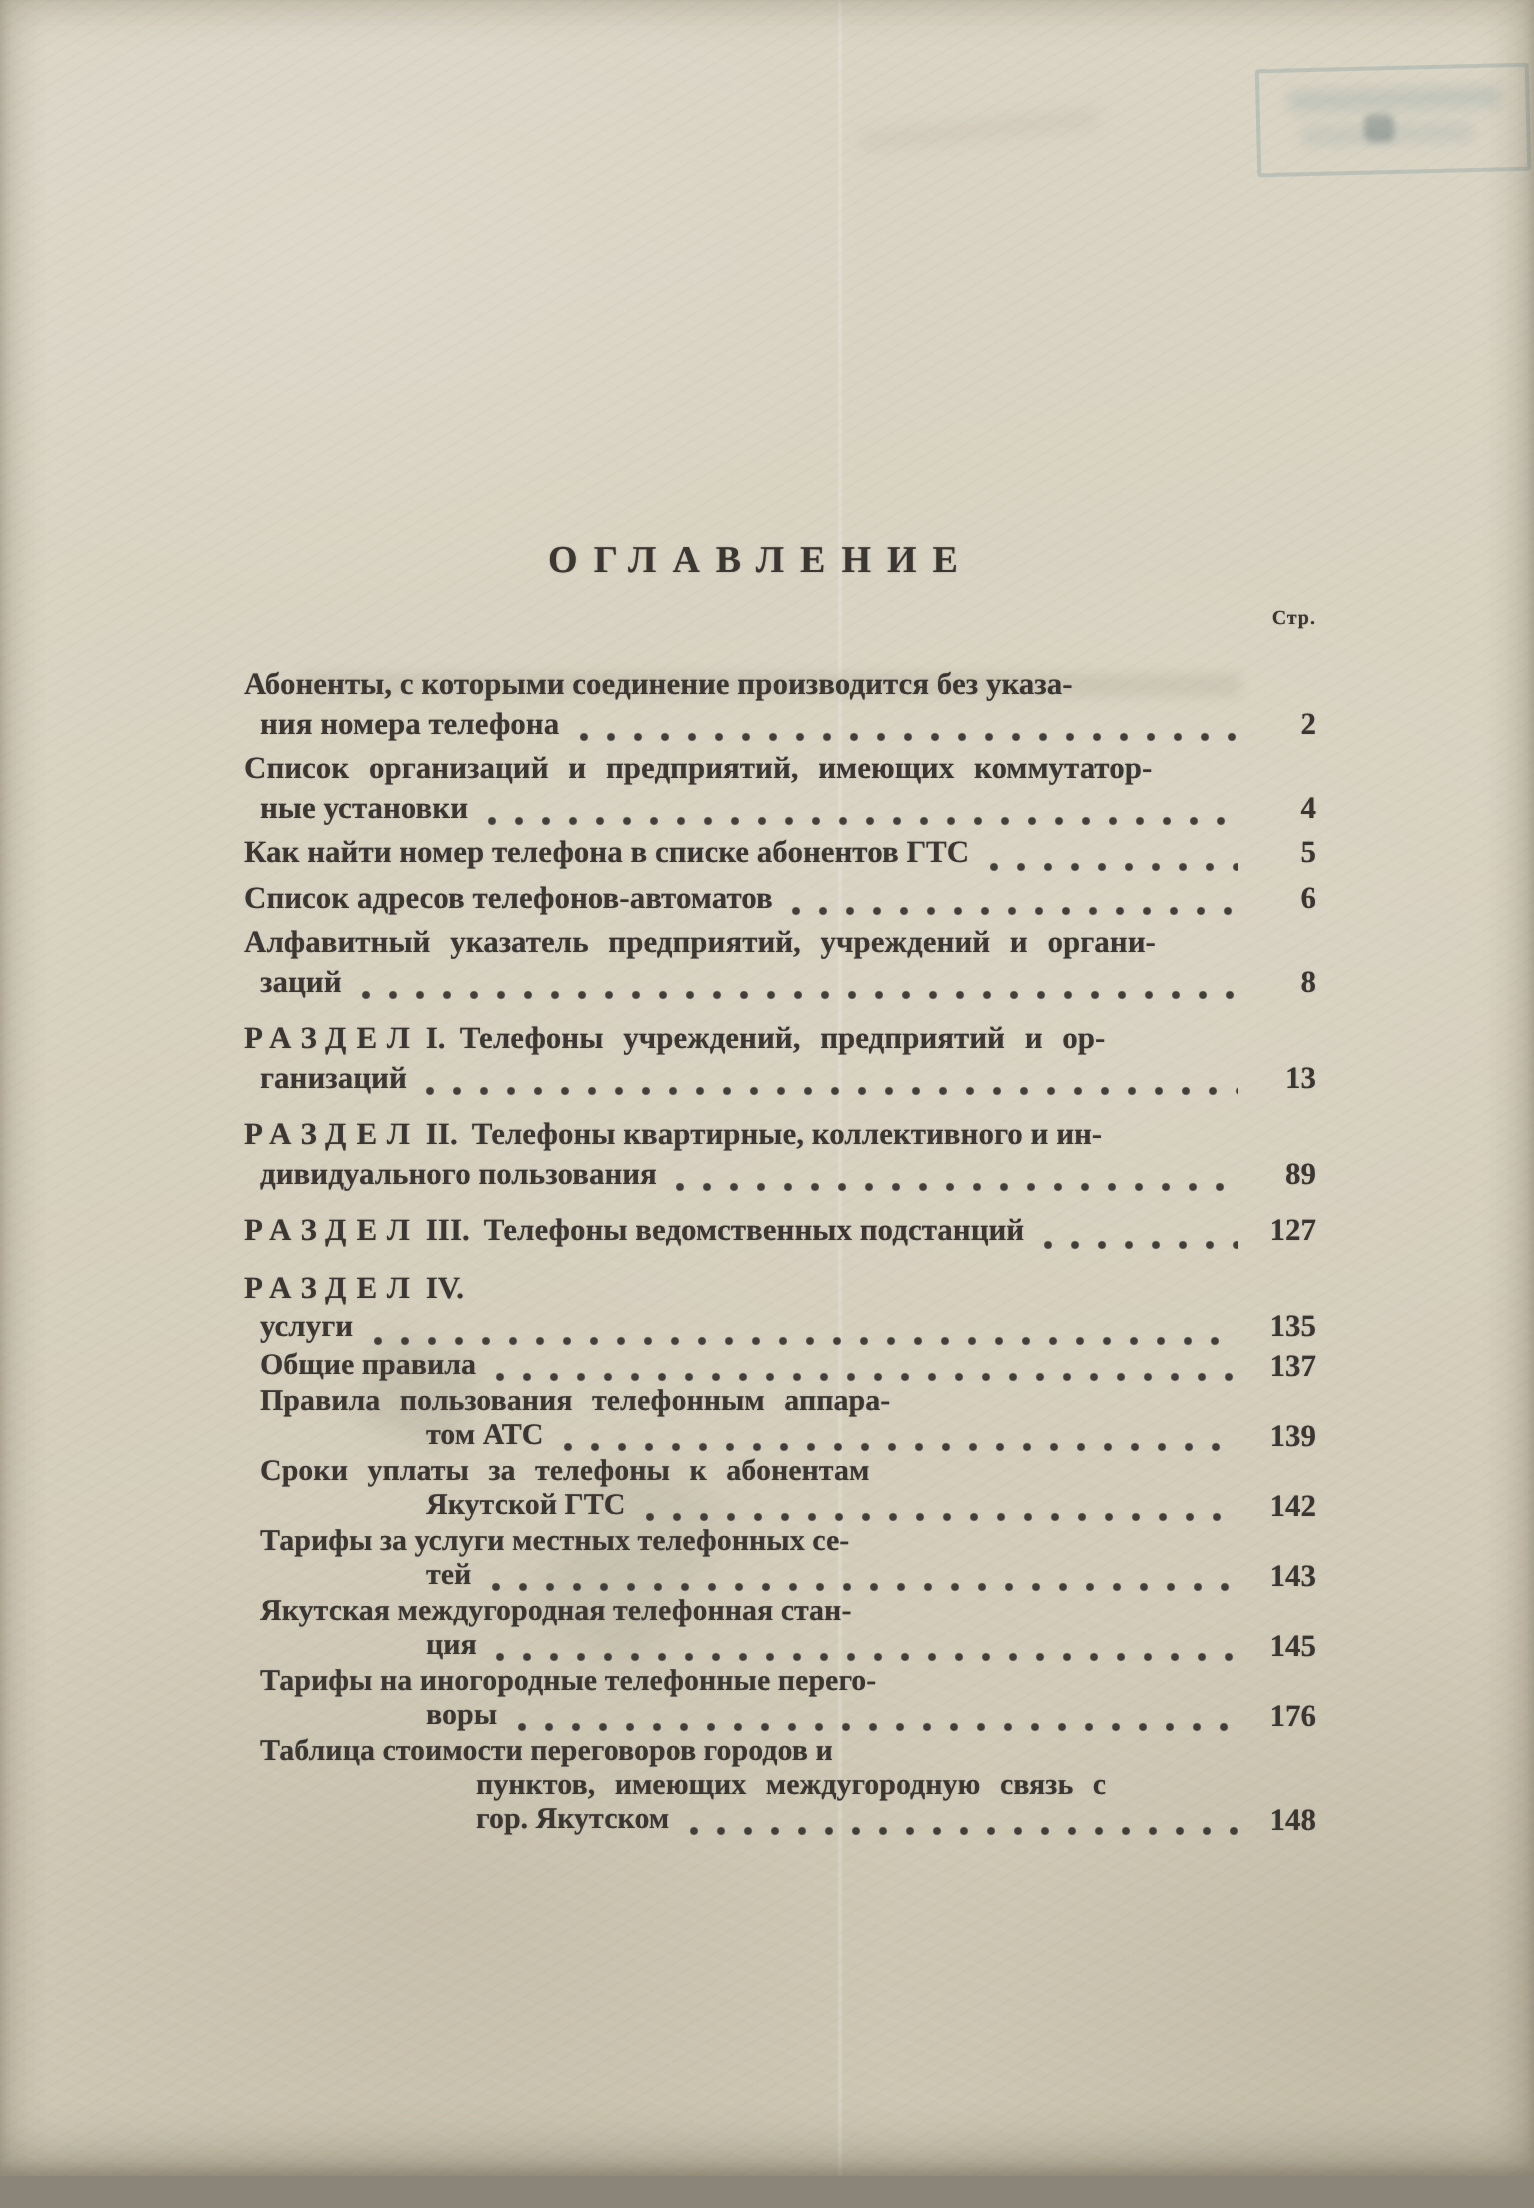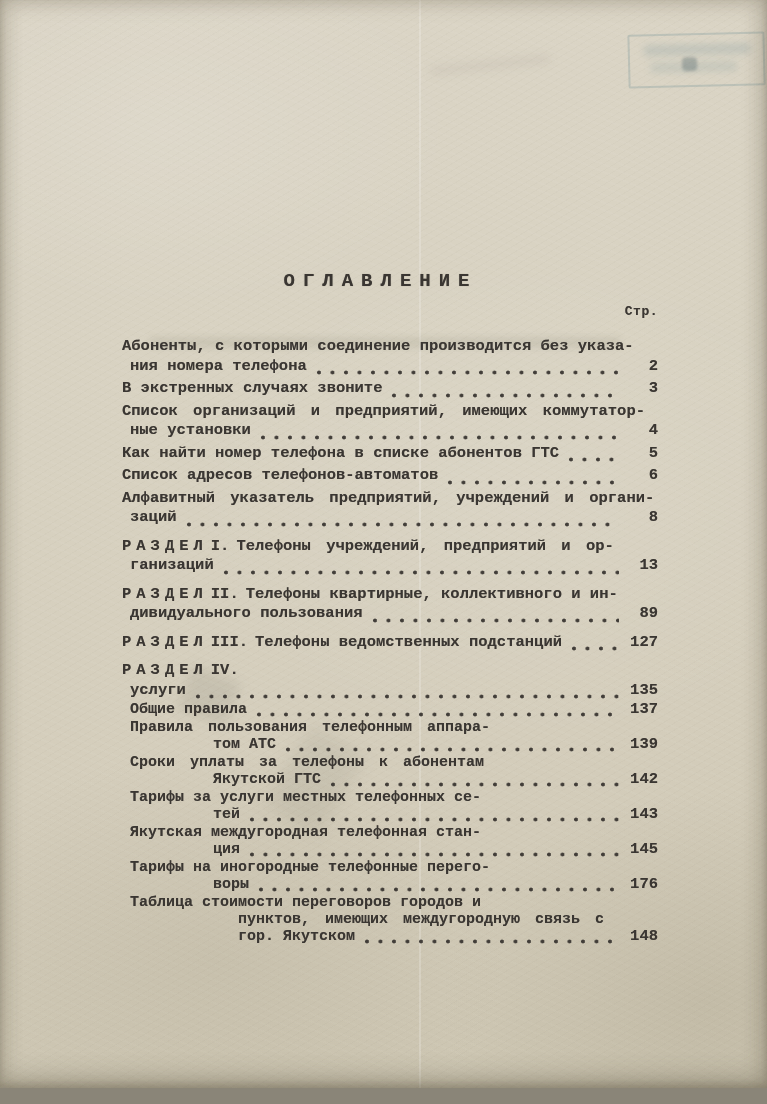--- a/index.html
+++ b/index.html
@@ -1,18 +1,18 @@
 <!DOCTYPE html>
 <html><head>
 <meta charset="utf-8">
 <style>
   html,body{margin:0;padding:0;background:#8a8578;}
   .stage{
     position:relative;width:767px;height:1088px;overflow:hidden;
-    font-family:Liberation Mono, monospace;
+    font-family:Liberation Serif, serif;
     color:#3a3632;font-weight:700;
     background:
       radial-gradient(ellipse 420px 260px at 22% 12%, rgba(255,255,255,0.10), rgba(255,255,255,0) 70%),
       radial-gradient(ellipse 500px 360px at 68% 46%, rgba(255,255,255,0.08), rgba(255,255,255,0) 70%),
       radial-gradient(ellipse 420px 300px at 28% 88%, rgba(118,108,82,0.10), rgba(118,108,82,0) 70%),
       radial-gradient(ellipse 380px 300px at 92% 92%, rgba(118,108,82,0.13), rgba(118,108,82,0) 70%),
       repeating-linear-gradient(23deg, rgba(255,255,255,0.030) 0 2px, rgba(255,255,255,0) 2px 7px),
       repeating-linear-gradient(-31deg, rgba(92,86,68,0.028) 0 1px, rgba(92,86,68,0) 1px 6px),
       linear-gradient(172deg,#dbd5c6 0%,#d8d2c1 38%,#d4cdbb 68%,#ccc5b1 100%);
   }
@@ -39,21 +39,21 @@
   .ghost{position:absolute;pointer-events:none;}
   .g-band{left:150px;top:337px;width:470px;height:11px;background:rgba(88,84,72,0.10);filter:blur(3px);}
   .g-a{left:183px;top:673px;width:52px;height:46px;background:rgba(70,68,60,0.10);filter:blur(6px);transform:rotate(20deg);}
   .g-b{left:283px;top:733px;width:64px;height:95px;background:rgba(70,68,60,0.075);filter:blur(8px);transform:rotate(32deg);}
   .g-c{left:430px;top:60px;width:120px;height:10px;background:rgba(96,92,80,0.07);filter:blur(4px);transform:rotate(-6deg);}
   
   .content{position:absolute;left:95px;top:270px;width:563px;}
   .title{margin:0;text-align:center;font-size:19px;line-height:22px;
     letter-spacing:8px;padding-left:8px;font-weight:700;
     text-shadow:0 0 0.7px rgba(58,54,50,0.55);}
-  .col-header{text-align:right;margin-top:12px;font-size:13px;
+  .col-header{text-align:right;margin-top:12px;font-size:10px;
     letter-spacing:0.5px;text-shadow:0 0 0.6px rgba(58,54,50,0.5);}
   .toc{margin-top:18px;font-size:15.5px;
     text-shadow:0 0 0.6px rgba(58,54,50,0.45);}
   .entry{margin-top:3px;}
   .entry:first-child{margin-top:0;}
   .entry.section{margin-top:9px;}
   .entry.sub{margin-top:1px;font-size:15px;}
   .line{display:flex;align-items:flex-end;line-height:19.5px;white-space:nowrap;}
   .sub .line{line-height:17px;}
   .ind-0{padding-left:0;margin-left:27px;}
@@ -91,27 +91,20 @@
           <div class="line ind-0">
             <span class="txt">Абоненты, с которыми соединение производится без указа-</span>
           </div>
           <div class="line ind-1">
             <span class="txt">ния номера телефона</span>
             <span class="dots"></span>
             <span class="page">2</span>
           </div>
         </div>
         <div class="entry item">
-          <div class="line ind-0">
-            <span class="txt">В экстренных случаях звоните</span>
-            <span class="dots"></span>
-            <span class="page">3</span>
-          </div>
-        </div>
-        <div class="entry item">
           <div class="line ind-0 wide">
             <span class="txt">Список организаций и предприятий, имеющих коммутатор-</span>
           </div>
           <div class="line ind-1">
             <span class="txt">ные установки</span>
             <span class="dots"></span>
             <span class="page">4</span>
           </div>
         </div>
         <div class="entry item">

